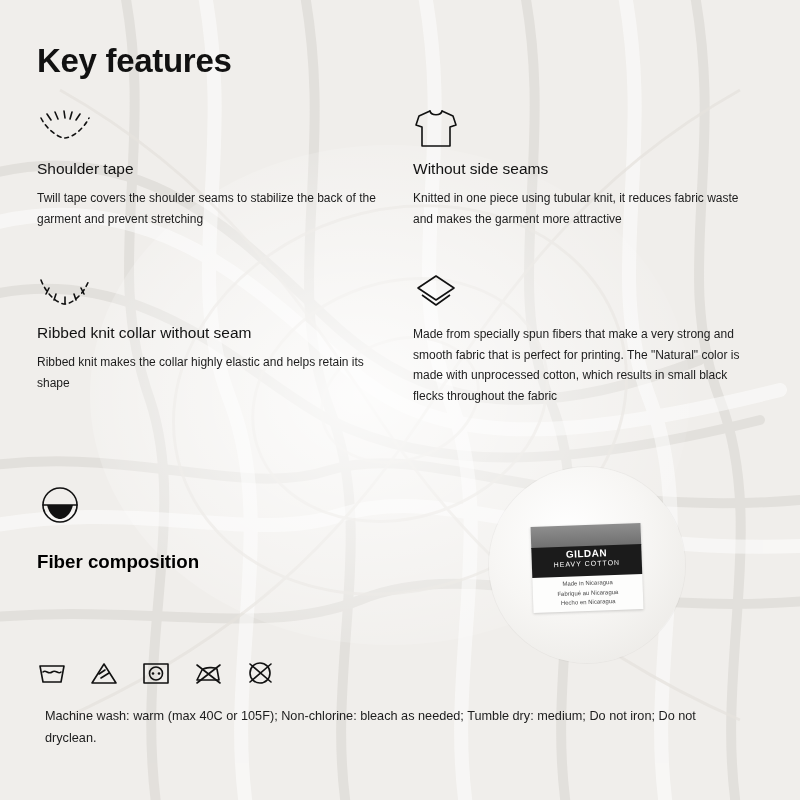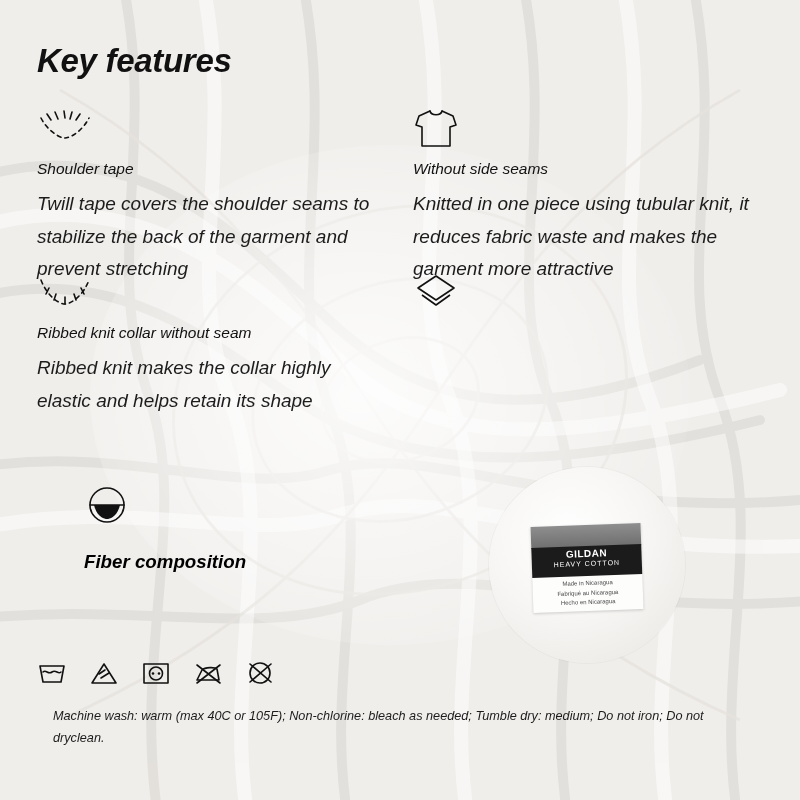--- a/index.html
+++ b/index.html
@@ -73,21 +73,20 @@
     font-size: 6px;
     color: #4a4a4a;
     line-height: 1.6;
   }
 
   
   .content {
     position: absolute;
     inset: 0;
     padding: 4px;
-    font-style: italic;
   }
   .title {
     position: absolute;
     left: 37px;
     top: 42px;
     font-size: 33px;
     font-weight: bold;
     color: #111;
     letter-spacing: -0.3px;
   }
@@ -100,51 +99,50 @@
     margin-bottom: 8px;
   }
   .feature h3 {
     margin: 0 0 10px 0;
     font-size: 15.5px;
     font-weight: normal;
     color: #121212;
   }
   .feature p {
     margin: 0;
-    font-size: 19px;
+    font-size: 12px;
     line-height: 1.72;
     color: #1c1c1c;
   }
 
   .col-left  { left: 37px; }
   .col-right { left: 413px; }
 
   .row1 { top: 108px; }
   .row2 { top: 272px; }
 
   .fiber {
     position: absolute;
     left: 37px;
     top: 486px;
     width: 360px;
-    margin-left: 47px;
   }
   .care {
     position: absolute;
     left: 37px;
     top: 660px;
     width: 705px;
   }
   .care-icons {
     display: flex;
     gap: 22px;
     margin-bottom: 16px;
   }
   .care p {
-    margin: 16px;
+    margin: 8px;
     font-size: 12.7px;
     line-height: 1.72;
     color: #1c1c1c;
   }
 </style>
 </head>
 <body>
 
 <div class="bg">
   <svg viewBox="0 0 800 800" xmlns="http://www.w3.org/2000/svg" aria-hidden="true">
@@ -239,20 +237,21 @@
     <p>Knitted in one piece using tubular knit, it reduces fabric waste and makes the garment more attractive</p>
   </div>
 
   <div class="feature col-right row2">
     <div class="icon">
       <svg width="46" height="42" viewBox="0 0 46 42" fill="none" stroke="#111" stroke-width="1.6" stroke-linejoin="round">
         <path d="M23,4 L41,16 L23,28 L5,16 Z"></path>
         <path d="M9,23 L23,33 L37,23"></path>
       </svg>
     </div>
+    <p>Made from specially spun fibers that make a very strong and smooth fabric that is perfect for printing. The "Natural" color is made with unprocessed cotton, which results in small black flecks throughout the fabric</p>
   </div>
 
   <div class="fiber">
     <div class="icon">
       <svg width="46" height="42" viewBox="0 0 46 42" fill="none" stroke="#111" stroke-width="1.6" stroke-linejoin="round" stroke-linecap="round">
         <circle cx="23" cy="19" r="17"></circle>
         <path d="M6,19 L40,19"></path>
         <path d="M10,19 C13,31 20,33 23,33 C26,33 33,31 36,19 Z" fill="#111" stroke="none"></path>
       </svg>
     </div>

